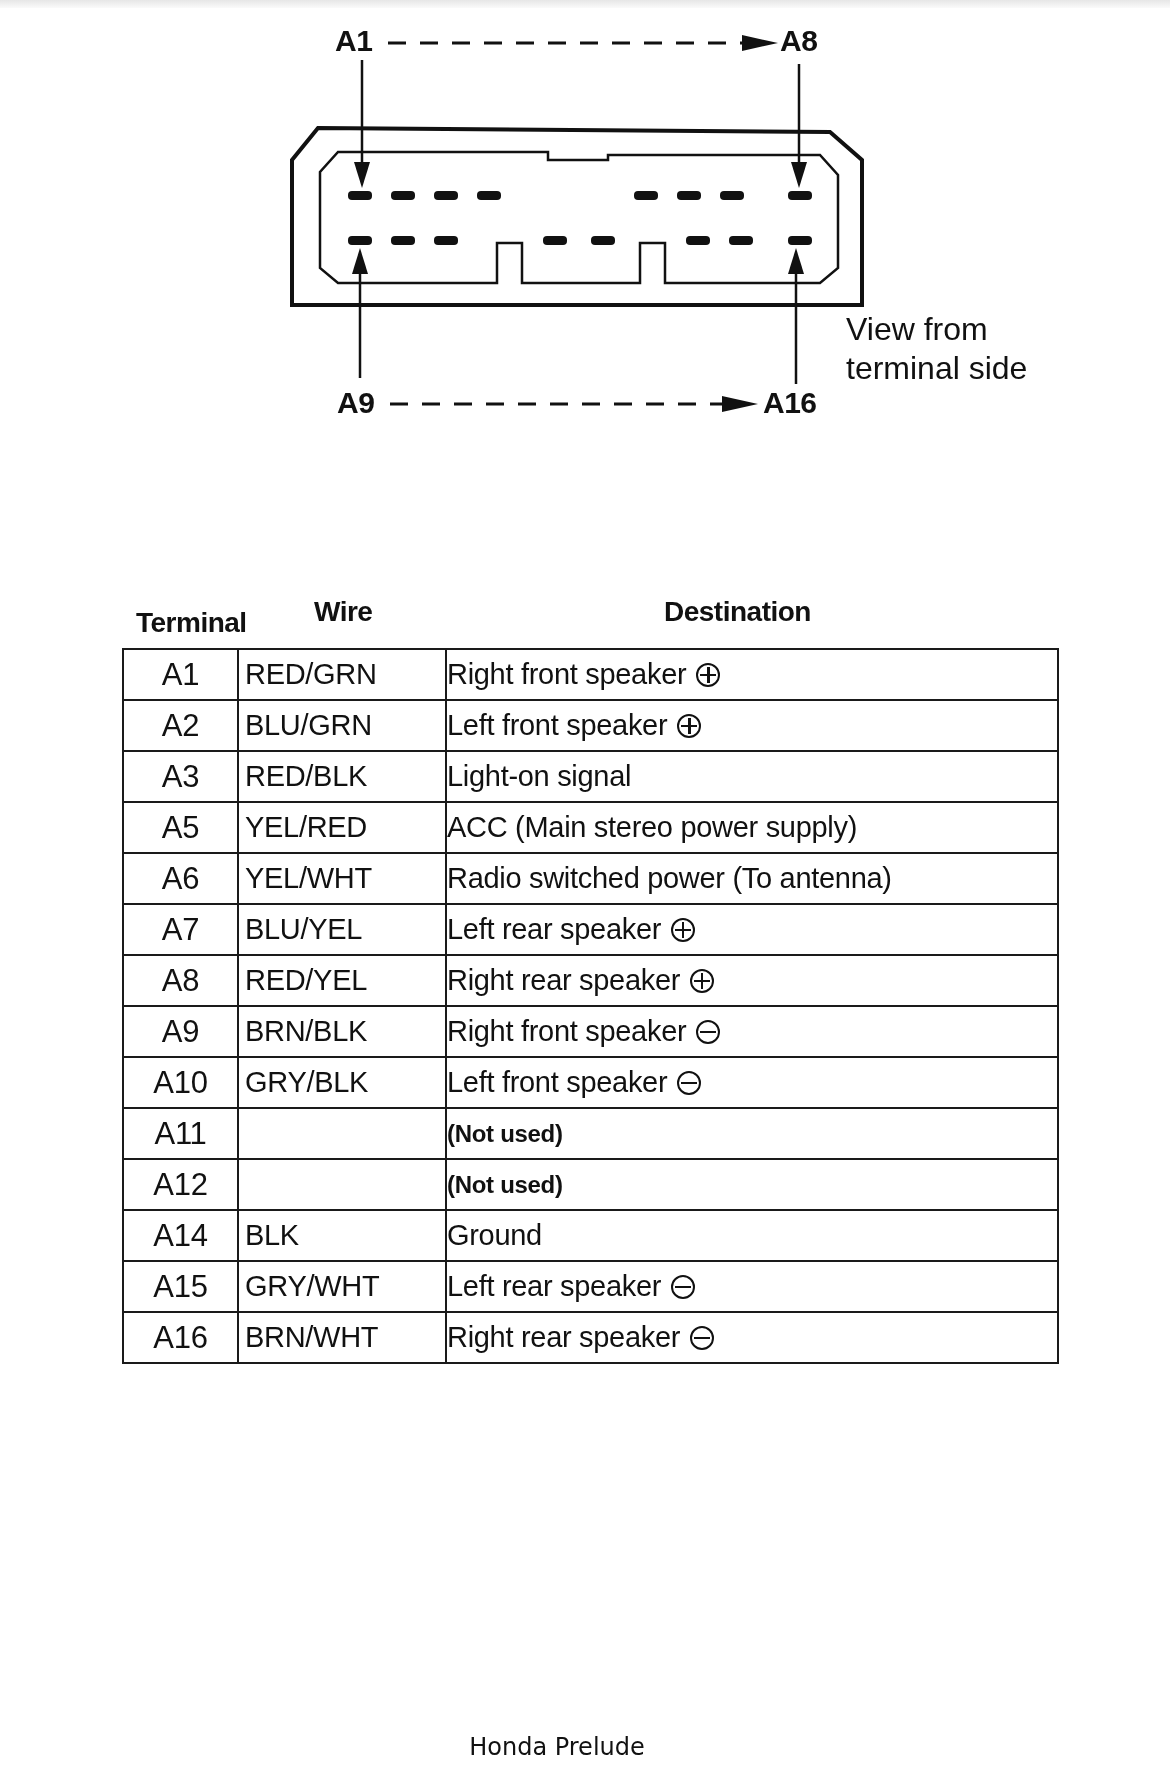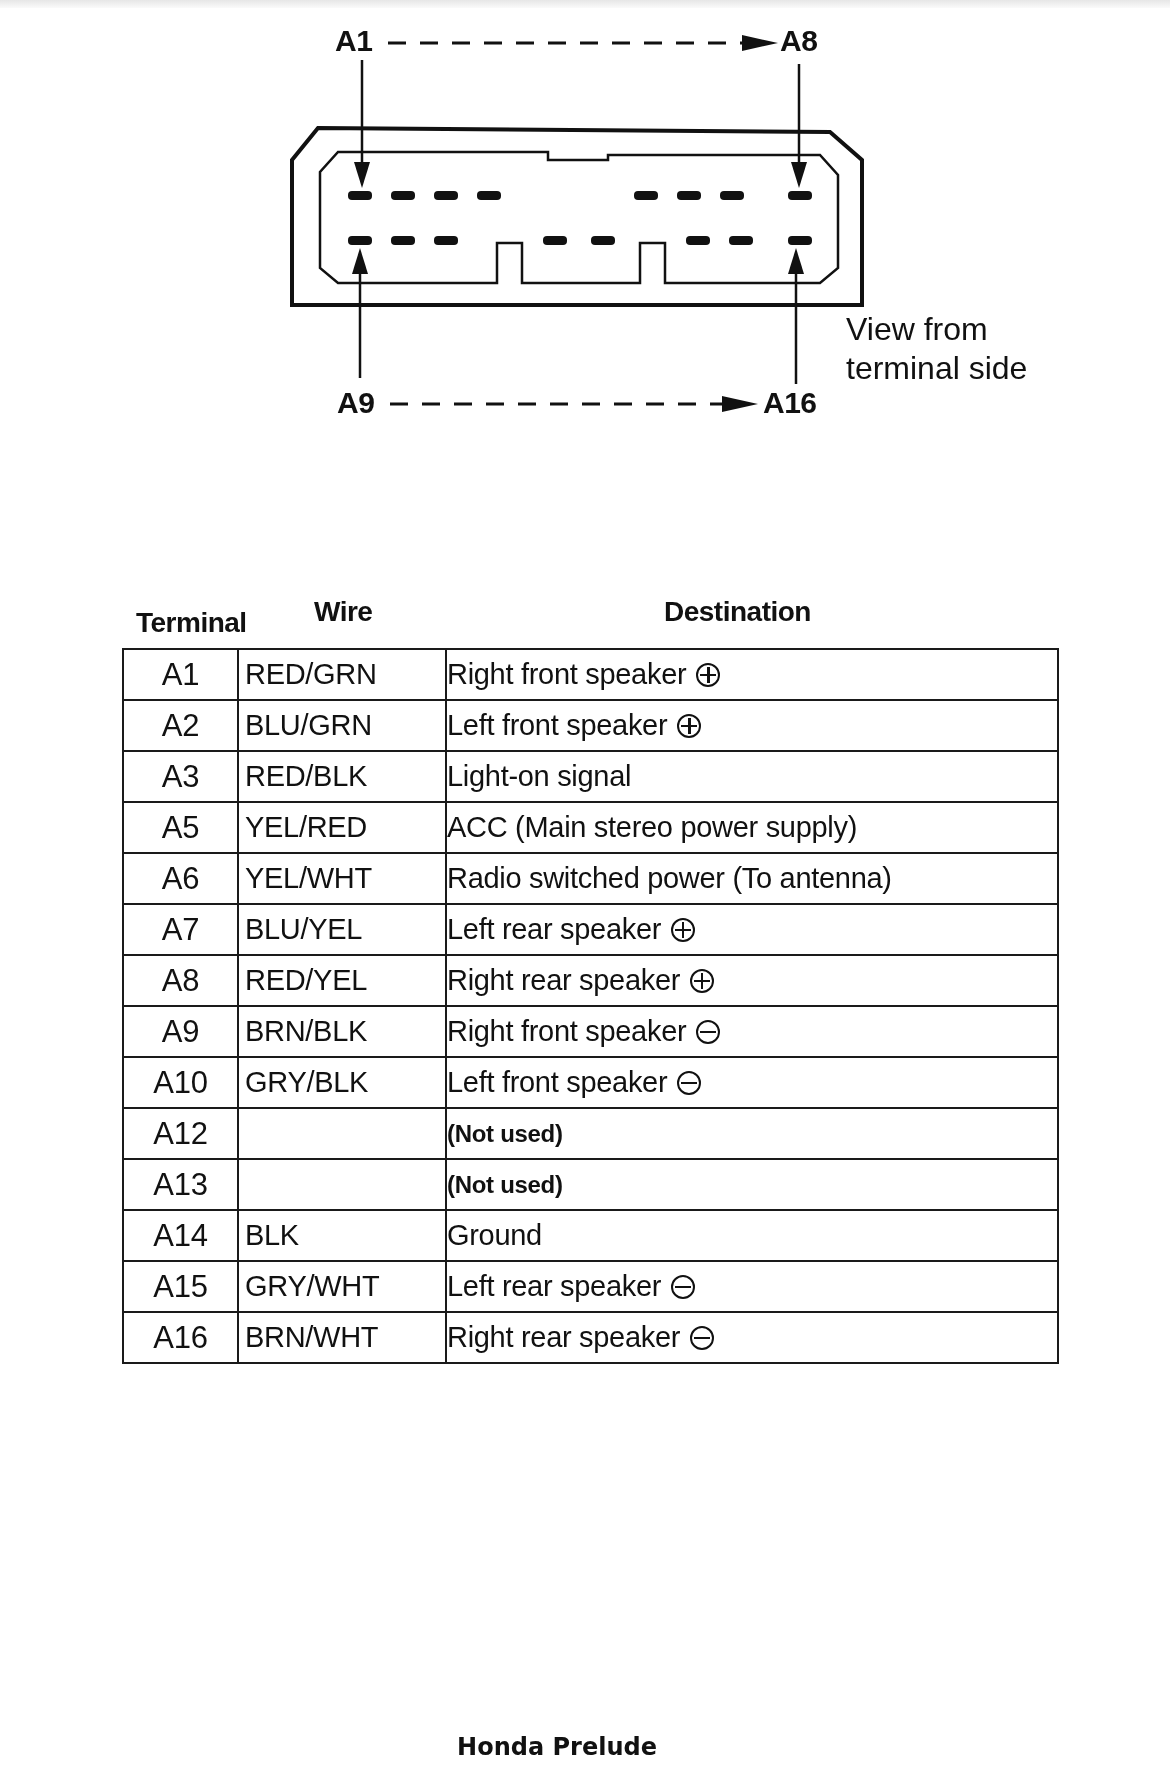--- a/index.html
+++ b/index.html
@@ -11,21 +11,21 @@
   table.pins{position:absolute;left:122px;top:648px;width:937px;border-collapse:collapse;}
   .col-hdr{position:absolute;top:596px;font-weight:bold;font-size:28px;letter-spacing:-0.5px;}
   table.pins td{border:2.5px solid #1a1a1a;height:49px;font-size:29px;padding:0;vertical-align:middle;letter-spacing:-0.3px;}
   table.pins td.term{width:113px;text-align:center;font-size:31px;}
   table.pins td.wire{width:200px;padding-left:6px;}
   table.pins td.dest{}
   table.pins td.dest.small{font-size:24px;font-weight:bold;}
   .sym{display:inline-block;width:24px;height:24px;border:2.5px solid #111;border-radius:50%;position:relative;vertical-align:-3px;margin-left:10px;box-sizing:border-box;}
   .sym::before{content:"";position:absolute;left:2px;right:2px;top:50%;height:2.5px;margin-top:-1.25px;background:#111;}
   .sym.plus::after{content:"";position:absolute;top:2px;bottom:2px;left:50%;width:2.5px;margin-left:-1.25px;background:#111;}
-  .caption{position:absolute;left:0;width:1114px;top:1733px;text-align:center;font-family:"DejaVu Sans",sans-serif;font-weight:bold;font-size:24px;}
+  .caption{position:absolute;left:0;width:1114px;top:1733px;text-align:center;font-family:"DejaVu Sans",sans-serif;font-weight:normal;font-size:24px;}
 </style>
 </head>
 <body>
 
 <div class="topbar"></div>
 
 <div class="diagram">
   <svg width="1170" height="460" viewBox="0 0 1170 460">
     <defs>
       <marker id="ah" markerWidth="12" markerHeight="10" refX="11" refY="5" orient="auto" markerUnits="userSpaceOnUse">
@@ -130,26 +130,26 @@
         <td class="term">A9</td>
         <td class="wire">BRN/BLK</td>
         <td class="dest"><span>Right front speaker</span><span class="sym minus"></span></td>
       </tr>
       <tr>
         <td class="term">A10</td>
         <td class="wire">GRY/BLK</td>
         <td class="dest"><span>Left front speaker</span><span class="sym minus"></span></td>
       </tr>
       <tr>
-        <td class="term">A12</td>
+        <td class="term">A11</td>
         <td class="wire"></td>
         <td class="dest small"><span>(Not used)</span></td>
       </tr>
       <tr>
-        <td class="term">A13</td>
+        <td class="term">A12</td>
         <td class="wire"></td>
         <td class="dest small"><span>(Not used)</span></td>
       </tr>
       <tr>
         <td class="term">A14</td>
         <td class="wire">BLK</td>
         <td class="dest"><span>Ground</span></td>
       </tr>
       <tr>
         <td class="term">A15</td>

